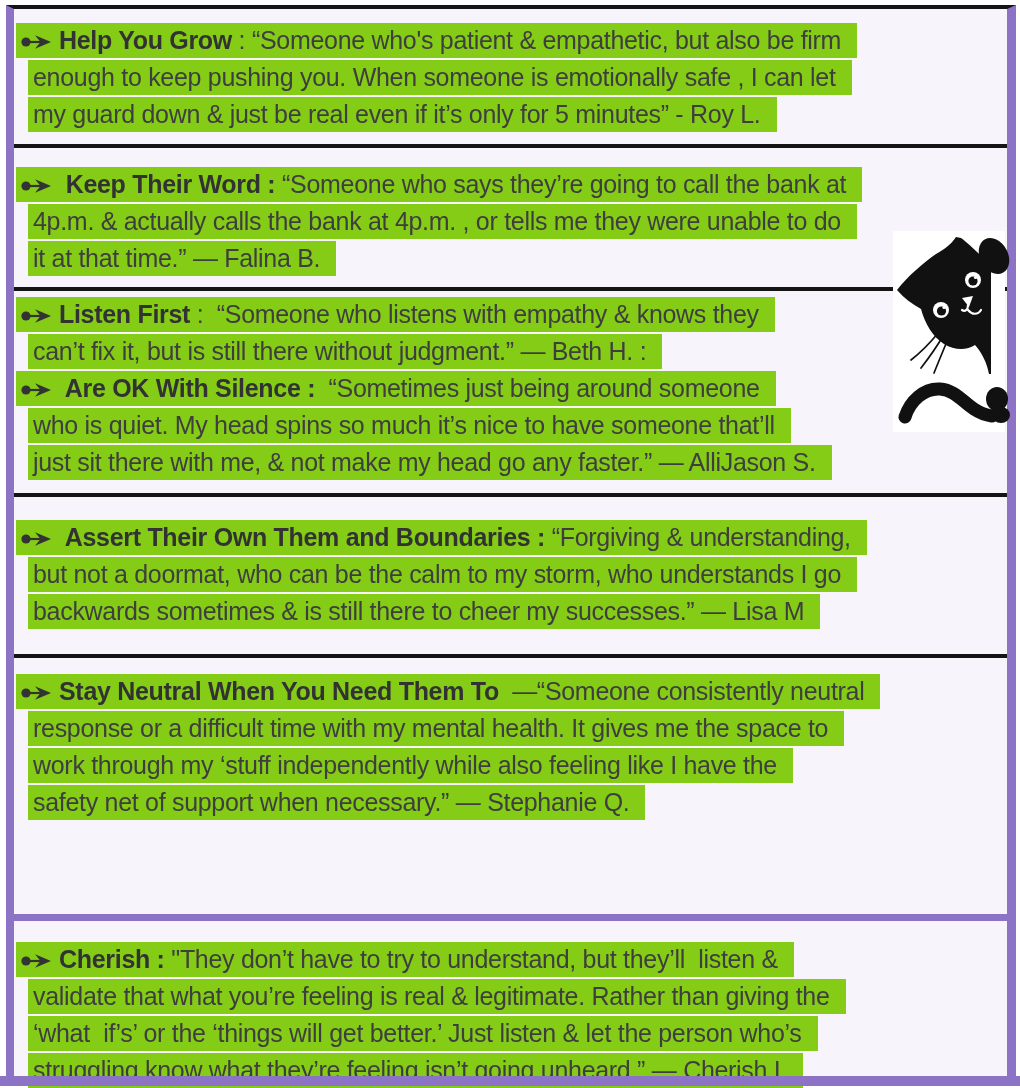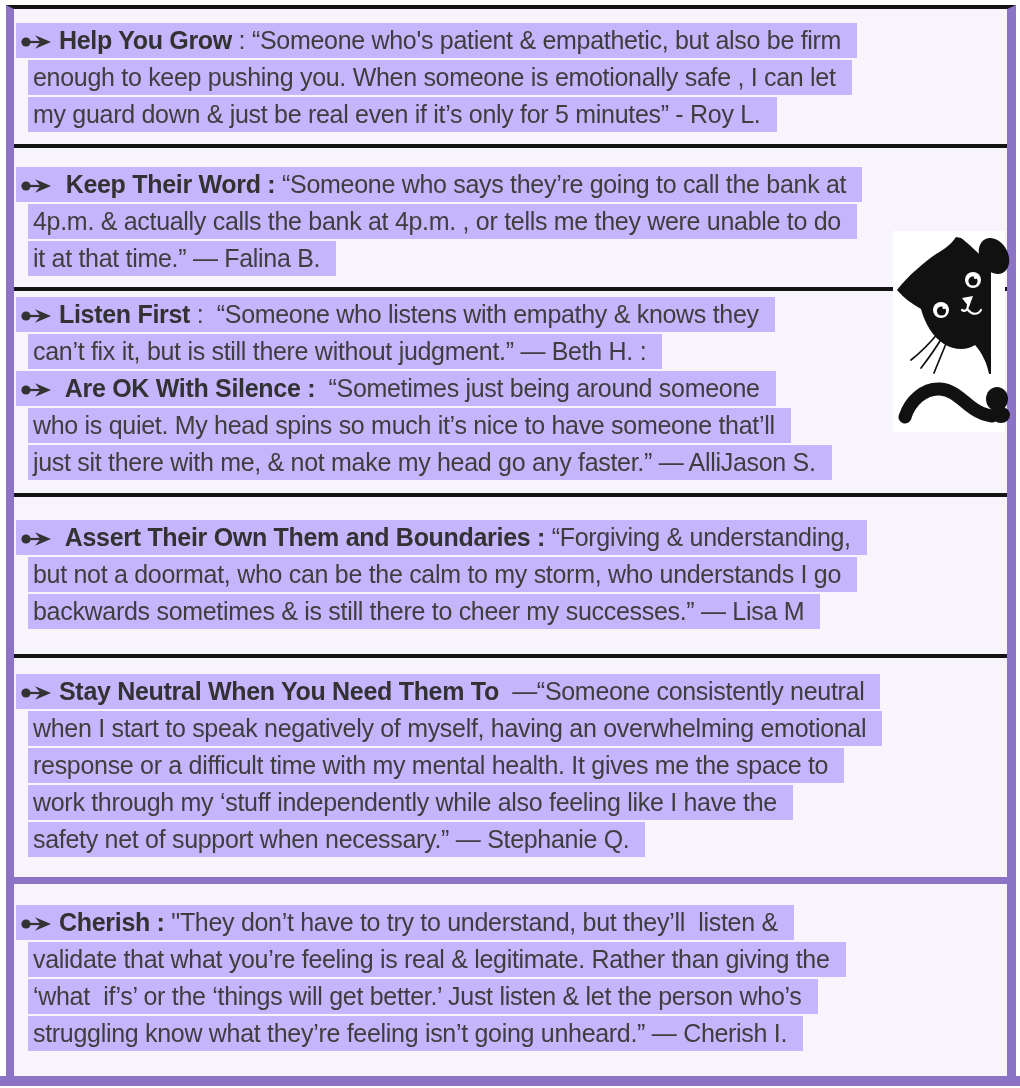--- a/index.html
+++ b/index.html
@@ -30,31 +30,31 @@
     box-sizing:border-box;
     padding-left:2px;
     overflow:hidden;
   }
   .section.div-black{border-bottom:4px solid #141414;}
   .section.div-purple{border-bottom:7px solid #8c73c5;}
   .s1{height:139px;padding-top:13px;}
   .s2{height:143px;padding-top:18px;}
   .s3{height:206px;padding-top:5px;}
   .s4{height:161px;padding-top:22px;}
-  .s5{height:226px;padding-top:15px;}
+  .s5{height:263px;padding-top:15px;}
   .s6{height:192px;padding-top:20px;}
   .line{
     line-height:37px;
     font-size:25px;
     letter-spacing:-0.3px;
     white-space:pre;
   }
   .line.cont{margin-left:12px;}
   .hl{
-    background:#c4b5fd;
+    background:#84cc16;
     padding:3px 16px 4px 5px;
     white-space:pre;
   }
   .line b{font-weight:bold;color:#323232;}
   .bullet{
     display:inline-block;
     vertical-align:-1px;
     margin-right:7px;
   }
   .bullet circle,.bullet path{fill:#333;}
@@ -111,21 +111,20 @@
             </svg><b> Assert Their Own Them and Boundaries :</b> “Forgiving &amp; understanding,</span></div>
         <div class="line cont"><span class="hl">but not a doormat, who can be the calm to my storm, who understands I go</span></div>
         <div class="line cont"><span class="hl">backwards sometimes &amp; is still there to cheer my successes.” — Lisa M</span></div>
       </section>
       <section class="section s5 div-purple">
         <div class="line"><span class="hl"><svg class="bullet" width="31" height="16" viewBox="0 0 31 16" xmlns="http://www.w3.org/2000/svg">
               <circle cx="5" cy="8" r="4.6"></circle>
               <path d="M8,6.9 L20,6.9 L20,9.1 L8,9.1 Z"></path>
               <path d="M14,1.3 L30,8 L14,14.7 L19.5,8 Z"></path>
             </svg><b>Stay Neutral When You Need Them To</b>  —“Someone consistently neutral</span></div>
-        <div class="line cont"><span class="hl">when I start to speak negatively of myself, having an overwhelming emotional</span></div>
         <div class="line cont"><span class="hl">response or a difficult time with my mental health. It gives me the space to</span></div>
         <div class="line cont"><span class="hl">work through my ‘stuff independently while also feeling like I have the</span></div>
         <div class="line cont"><span class="hl">safety net of support when necessary.” — Stephanie Q.</span></div>
       </section>
       <section class="section s6">
         <div class="line"><span class="hl"><svg class="bullet" width="31" height="16" viewBox="0 0 31 16" xmlns="http://www.w3.org/2000/svg">
               <circle cx="5" cy="8" r="4.6"></circle>
               <path d="M8,6.9 L20,6.9 L20,9.1 L8,9.1 Z"></path>
               <path d="M14,1.3 L30,8 L14,14.7 L19.5,8 Z"></path>
             </svg><b>Cherish :</b> "They don’t have to try to understand, but they’ll  listen &amp;</span></div>

